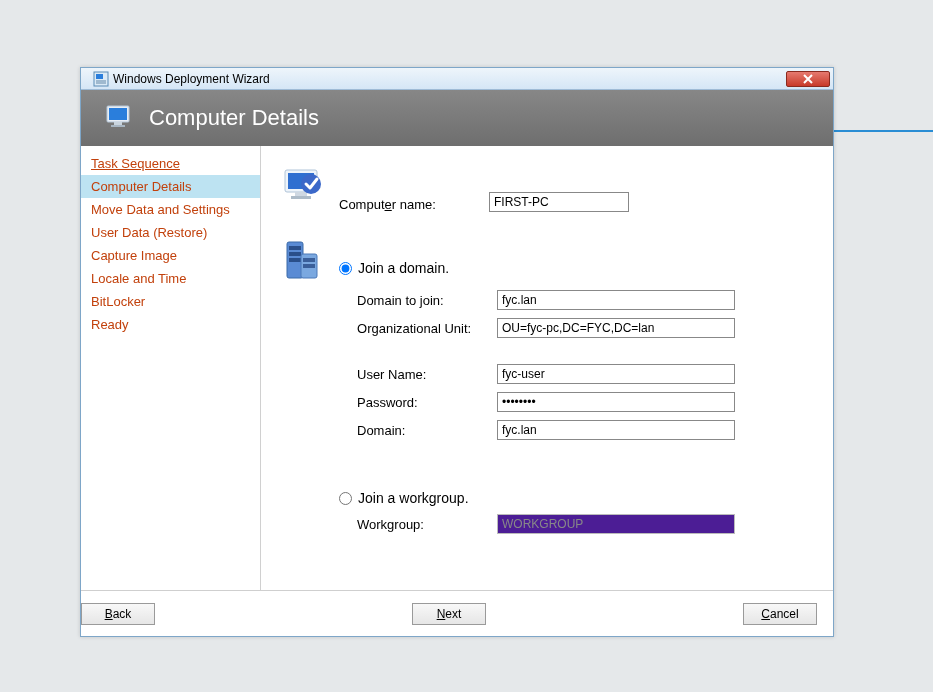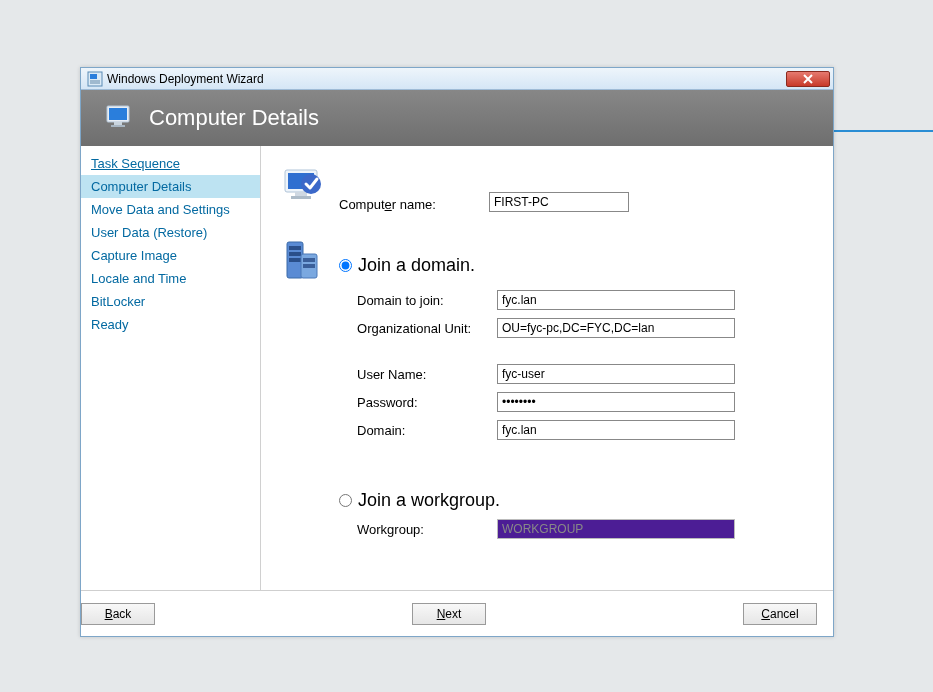--- a/index.html
+++ b/index.html
@@ -6,21 +6,21 @@
     html, body { width: 933px; height: 692px; background: #e5e8ea; position: relative; overflow: hidden; }
 
     .blue-line { position: absolute; top: 130px; left: 800px; width: 200px; height: 2px; background: #2a8dd4; }
 
     .window {
       position: absolute; left: 80px; top: 67px; width: 754px; height: 570px;
       border: 1px solid #7ea6c8; background: #fff; box-shadow: 0 0 4px rgba(0,0,0,0.15);
     }
 
     .titlebar {
-      height: 22px; display: flex; align-items: center; padding: 0 3px 0 6px;
+      height: 22px; display: flex; align-items: center; padding: 0 3px 0 12px;
       background: linear-gradient(#eef5fb, #d5e6f6);
       border-bottom: 1px solid #9fbbd6; font-size: 12px; color: #000;
     }
     .titlebar .title-icon { width: 16px; height: 16px; margin-right: 4px; display:flex;align-items:center;justify-content:center; }
     .titlebar-text { flex: 1; }
     .close-btn {
       width: 44px; height: 16px; display: flex; align-items: center; justify-content: center;
       background: linear-gradient(#e67a6f, #c83a2a); border: 1px solid #8a2a1f; border-radius: 2px;
       cursor: pointer;
     }
@@ -29,32 +29,32 @@
     .header-band {
       height: 56px; background: linear-gradient(#878787, #6e6e6e);
       display: flex; align-items: center; padding-left: 24px; gap: 12px;
     }
     .header-band .hdr-icon { width: 32px; height: 32px; }
     .header-title { color: #fff; font-size: 22px; font-weight: 300; }
 
     .body { display: flex; height: calc(100% - 22px - 56px - 46px); }
 
     .sidebar { width: 180px; border-right: 1px solid #d0d0d0; padding-top: 6px; font-size: 13px; }
-    .sidebar-item { padding: 4px 10px; cursor: pointer; color: #0369a1; }
+    .sidebar-item { padding: 4px 10px; cursor: pointer; color: #c2410c; }
     .sidebar-item.heading { text-decoration: underline; }
     .sidebar-item.selected { background: #bde3f2; }
 
     .content { flex: 1; padding: 18px 20px; font-size: 14px; color: #000; }
     .row { display: flex; align-items: flex-end; margin-bottom: 6px; }
     .row .big-icon { width: 48px; height: 48px; margin-right: 10px; flex-shrink: 0; }
     .lbl { width: 150px; font-size: 13px; }
     .lbl .ul { text-decoration: underline; }
     .radio-row { display: flex; align-items: center; margin-bottom: 8px; }
     .radio-row input[type=radio] { margin-right: 6px; }
-    .radio-row .rlabel { font-size: 18px; }
+    .radio-row .rlabel { font-size: 14px; }
     .indent { margin-left: 76px; }
     .field-row { display: flex; align-items: center; margin-bottom: 8px; }
     .field-row .flabel { width: 140px; font-size: 13px; }
     input[type=text], input[type=password] {
       border: 1px solid #888; height: 20px; padding: 1px 4px; font-size: 12px;
       font-family: "Segoe UI", Tahoma, sans-serif; background: #fff;
     }
     input.short { width: 140px; }
     input.long { width: 238px; }
     input.disabled { background: #4c1d95; color: #888; border-color: #bbb; }

